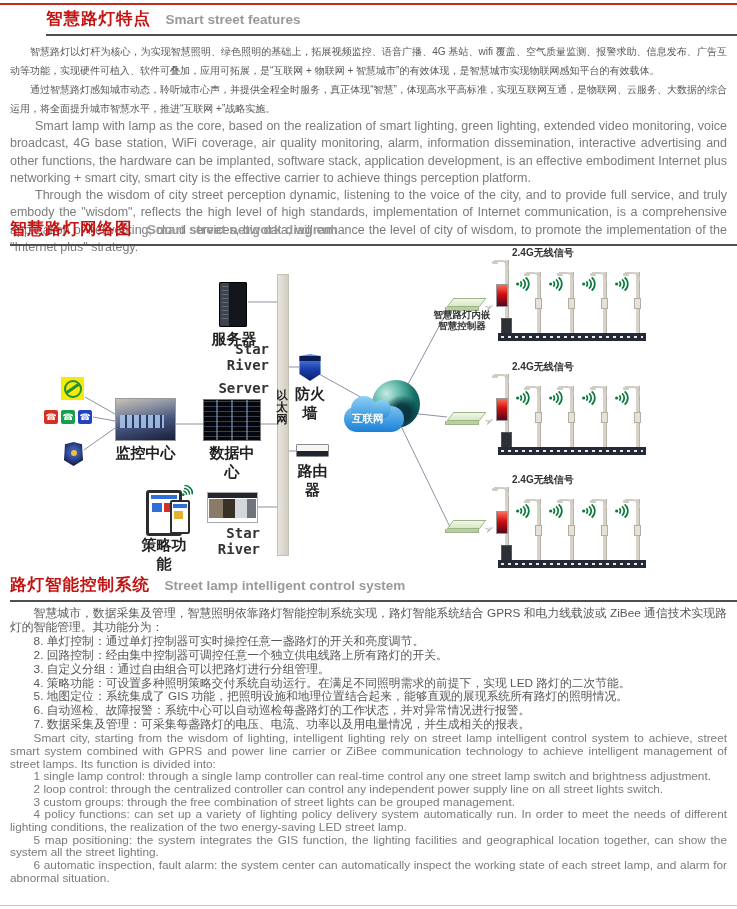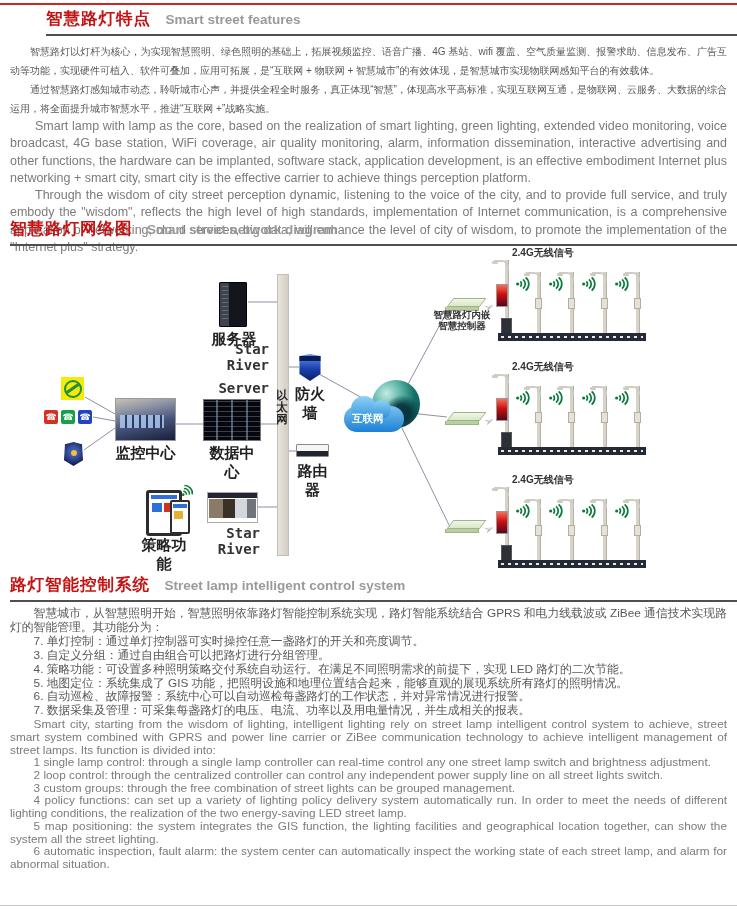--- a/index.html
+++ b/index.html
@@ -428,22 +428,23 @@
 </div>
 
 <div class="sec-head" style="top:574px;">
   <div class="row">
     <span class="t-cn">路灯智能控制系统</span>
     <span class="t-en">Street lamp intelligent control system</span>
   </div>
 </div>
 
 <div class="txt" style="top:607px;">
-  <p class="cn3">智慧城市，从智慧照明开始，智慧照明依靠路灯智能控制系统实现，路灯智能系统结合 GPRS 和电力线载波或 ZiBee 通信技术实现路灯的智能管理。其功能分为：</p>
-  <p class="cn3i">7. 单灯控制：通过单灯控制器可实时操控任意一盏路灯的开关和亮度调节。</p>
+  <p class="cn3">智慧城市，数据采集及管理，智慧照明依靠路灯智能控制系统实现，路灯智能系统结合 GPRS 和电力线载波或 ZiBee 通信技术实现路灯的智能管理。其功能分为：</p>
+  <p class="cn3i">8. 单灯控制：通过单灯控制器可实时操控任意一盏路灯的开关和亮度调节。</p>
+  <p class="cn3i">2. 回路控制：经由集中控制器可调控任意一个独立供电线路上所有路灯的开关。</p>
   <p class="cn3i">3. 自定义分组：通过自由组合可以把路灯进行分组管理。</p>
   <p class="cn3i">4. 策略功能：可设置多种照明策略交付系统自动运行。在满足不同照明需求的前提下，实现 LED 路灯的二次节能。</p>
   <p class="cn3i">5. 地图定位：系统集成了 GIS 功能，把照明设施和地理位置结合起来，能够直观的展现系统所有路灯的照明情况。</p>
   <p class="cn3i">6. 自动巡检、故障报警：系统中心可以自动巡检每盏路灯的工作状态，并对异常情况进行报警。</p>
   <p class="cn3i">7. 数据采集及管理：可采集每盏路灯的电压、电流、功率以及用电量情况，并生成相关的报表。</p>
   <p class="en3">Smart city, starting from the wisdom of lighting, intelligent lighting rely on street lamp intelligent control system to achieve, street smart system combined with GPRS and power line carrier or ZiBee communication technology to achieve intelligent management of street lamps. Its function is divided into:</p>
   <p class="en3">1 single lamp control: through a single lamp controller can real-time control any one street lamp switch and brightness adjustment.</p>
   <p class="en3">2 loop control: through the centralized controller can control any independent power supply line on all street lights switch.</p>
   <p class="en3">3 custom groups: through the free combination of street lights can be grouped management.</p>
   <p class="en3">4 policy functions: can set up a variety of lighting policy delivery system automatically run. In order to meet the needs of different lighting conditions, the realization of the two energy-saving LED street lamp.</p>

